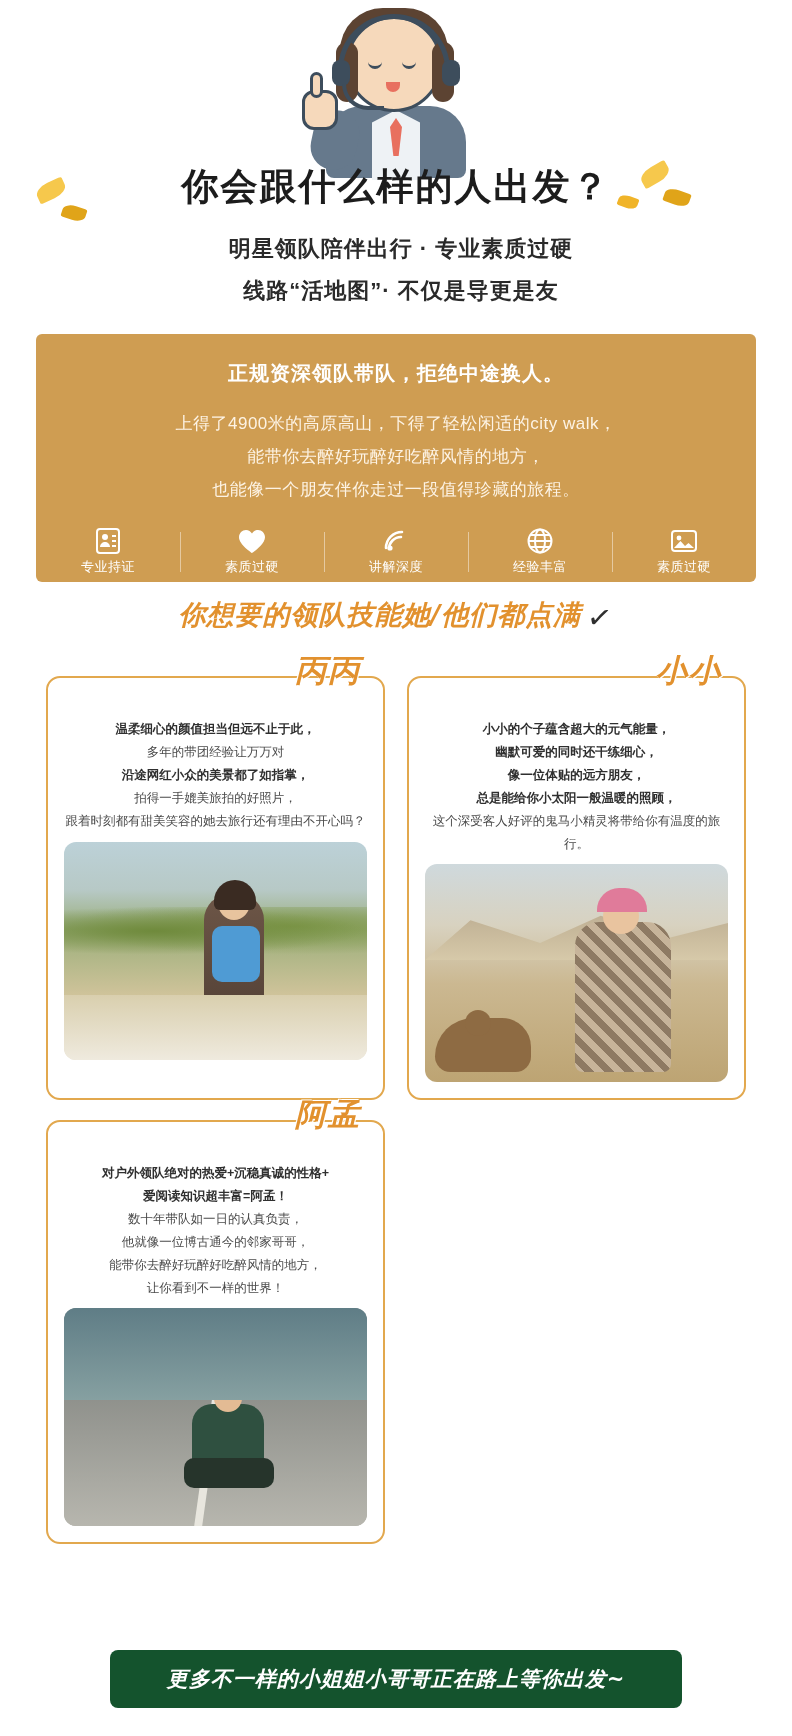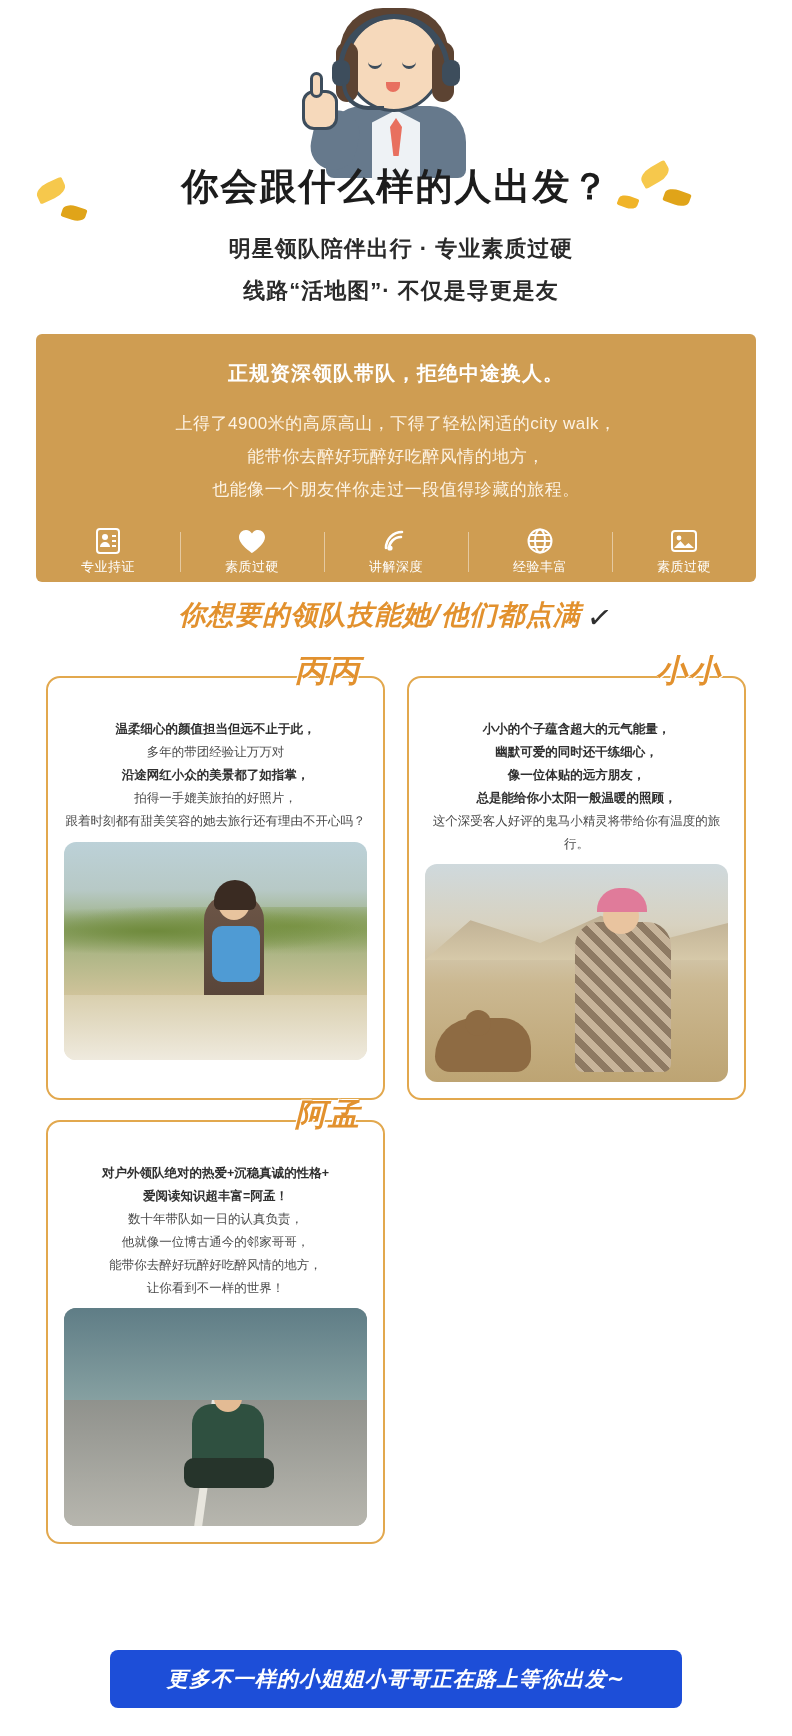--- a/index.html
+++ b/index.html
@@ -306,21 +306,21 @@
   .photo-person {
     position: absolute;
     border-radius: 40% 40% 30% 30%;
   }
 
   
   .footer {
     position: absolute;
     left: 110px; bottom: 28px;
     width: 572px; height: 58px;
-    background: #1d4ed8;
+    background: #14532d;
     border-radius: 8px;
     display: flex;
     align-items: center;
     justify-content: center;
     color: #ffffff;
     font-size: 21px;
     font-weight: bold;
     font-style: italic;
     letter-spacing: 1px;
     font-family: "DejaVu Sans", sans-serif;

